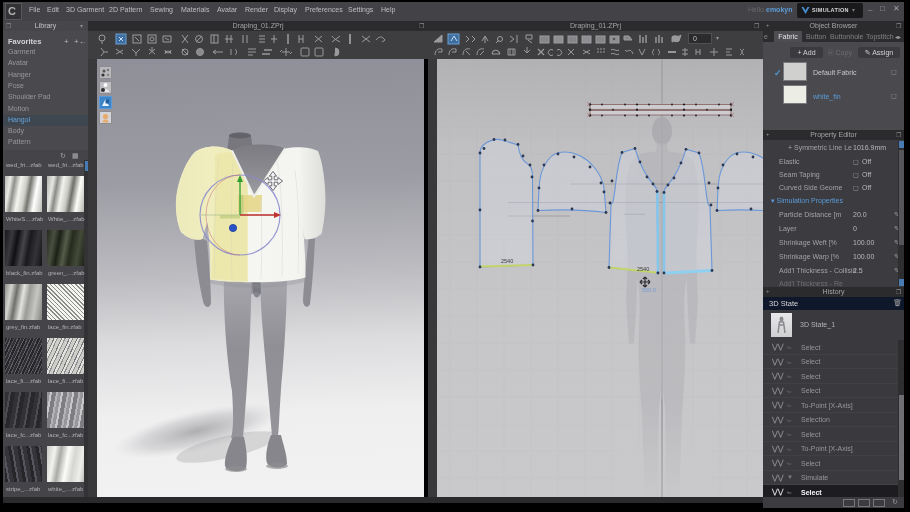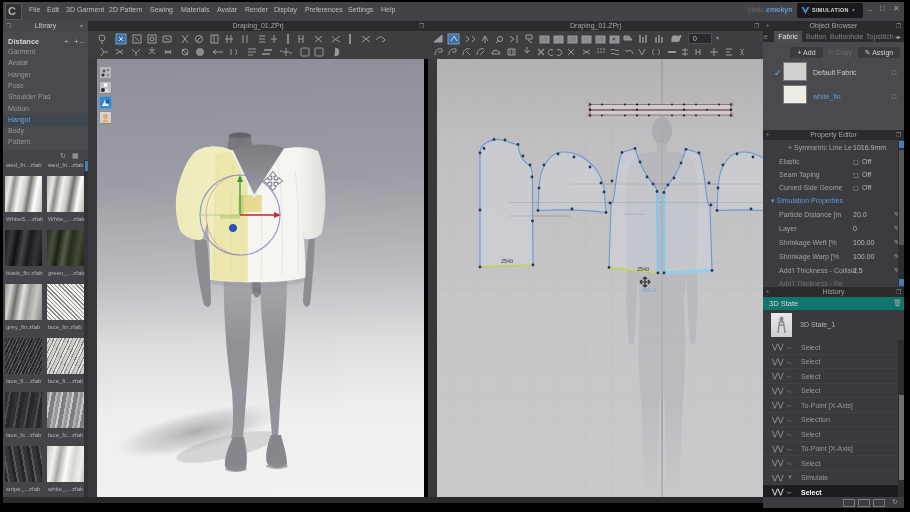--- a/index.html
+++ b/index.html
@@ -55,21 +55,21 @@
   <div class="ab" style="left:80px;top:22px;font-size:6px;color:#8a8a8c">▾</div>
   <div class="ab ttl" style="left:88px;top:21px;width:340px">Draping_01.ZPrj</div>
   <div class="ab" style="left:419px;top:22px;font-size:6px;color:#8a8a8c">❐</div>
   <div class="ab ttl" style="left:428px;top:21px;width:335px">Draping_01.ZPrj</div>
   <div class="ab" style="left:754px;top:22px;font-size:6px;color:#8a8a8c">❐</div>
   <div class="ab ttl" style="left:763px;top:21px;width:141px">Object Browser</div>
   <div class="ab" style="left:766px;top:22px;font-size:6px;color:#8a8a8c">+</div>
   <div class="ab" style="left:896px;top:22px;font-size:6px;color:#8a8a8c">❐</div>
 
   <div class="ab" style="left:3px;top:31px;width:85px;height:472px;background:#4a4a4e"></div>
-  <div class="ab" style="left:8px;top:37px;font-size:7.5px;color:#d4d4d6;font-weight:bold">Distance</div>
+  <div class="ab" style="left:8px;top:37px;font-size:7.5px;color:#d4d4d6;font-weight:bold">Favorites</div>
   <div class="ab" style="left:64px;top:37px;font-size:8px;color:#b8b8ba">+</div>
   <div class="ab" style="left:74px;top:37px;font-size:8px;color:#b8b8ba">+←</div>
   <div class="lib-it" style="top:48px">Garment</div>
   <div class="lib-it" style="top:59.3px">Avatar</div>
   <div class="lib-it" style="top:70.6px">Hanger</div>
   <div class="lib-it" style="top:81.9px">Pose</div>
   <div class="lib-it" style="top:93.2px">Shoulder Pad</div>
   <div class="lib-it" style="top:104.5px">Motion</div>
   <div class="ab" style="left:3px;top:114.8px;width:85px;height:11.3px;background:#3e4650"></div>
   <div class="lib-it" style="top:115.8px;color:#68a6dc">Hangol</div>
@@ -548,21 +548,21 @@
 
   <div class="ab" style="left:898px;top:141px;width:6px;height:145px;background:#2e2e31"></div>
   <div class="ab" style="left:898.5px;top:141px;width:5px;height:7px;background:#4a7ab2"></div>
   <div class="ab" style="left:898.5px;top:150px;width:5px;height:95px;background:#55555a"></div>
   <div class="ab" style="left:898.5px;top:279px;width:5px;height:7px;background:#4a7ab2"></div>
 
   <div class="ab ttl" style="left:763px;top:287px;width:141px">History</div>
   <div class="ab" style="left:766px;top:288px;font-size:6px;color:#8a8a8c">+</div>
   <div class="ab" style="left:896px;top:288px;font-size:6px;color:#8a8a8c">❐</div>
   <div class="ab" style="left:763px;top:297px;width:141px;height:200px;background:#3a3a3e"></div>
-  <div class="ab" style="left:763px;top:297px;width:141px;height:13px;background:#0f766e;color:#d4d4d6;font-size:7.5px;line-height:13px"><span style="margin-left:6px">3D State</span></div>
+  <div class="ab" style="left:763px;top:297px;width:141px;height:13px;background:#0f172a;color:#d4d4d6;font-size:7.5px;line-height:13px"><span style="margin-left:6px">3D State</span></div>
   <div class="ab" style="left:893px;top:299px;font-size:7px;color:#a0a0a2">🗑</div>
   <div class="ab" style="left:771px;top:313px;width:21px;height:24px;background:linear-gradient(180deg,#e8e8ea,#cfcfd1)"></div>
   <svg class="ab" style="left:771px;top:313px" width="21" height="24">
       <ellipse cx="10.5" cy="6" rx="2" ry="2.5" fill="#8a8a8e"></ellipse>
       <path d="M7 20 L8.5 9 L12.5 9 L14 20 M8 12 l5 0" stroke="#8a8a8e" stroke-width="1.5" fill="none"></path>
     </svg>
   <div class="ab" style="left:800px;top:321px;font-size:7px;color:#b4b4b6">3D State_1</div>
 
   <div class="ab" style="left:763px;top:340px;width:141px;height:157px;overflow:hidden">
     <div class="hrow" style="top:0">

